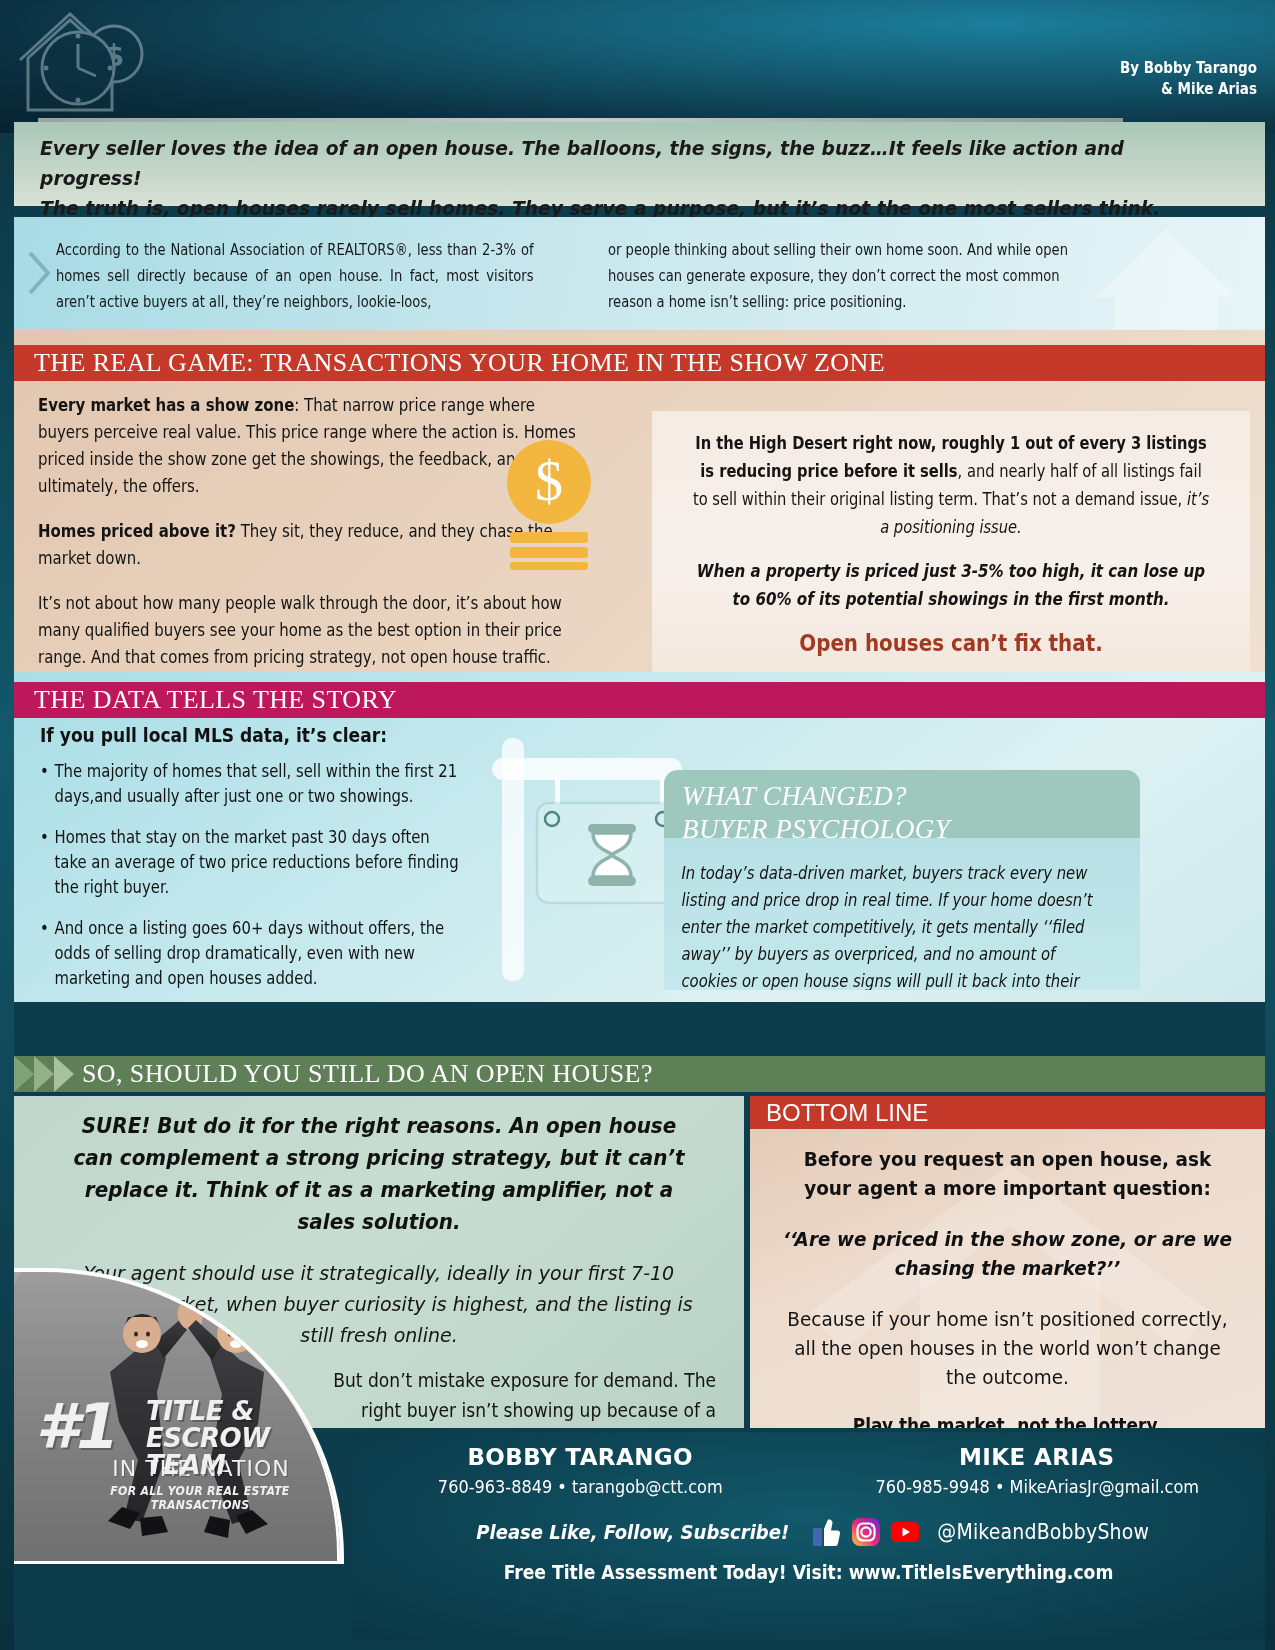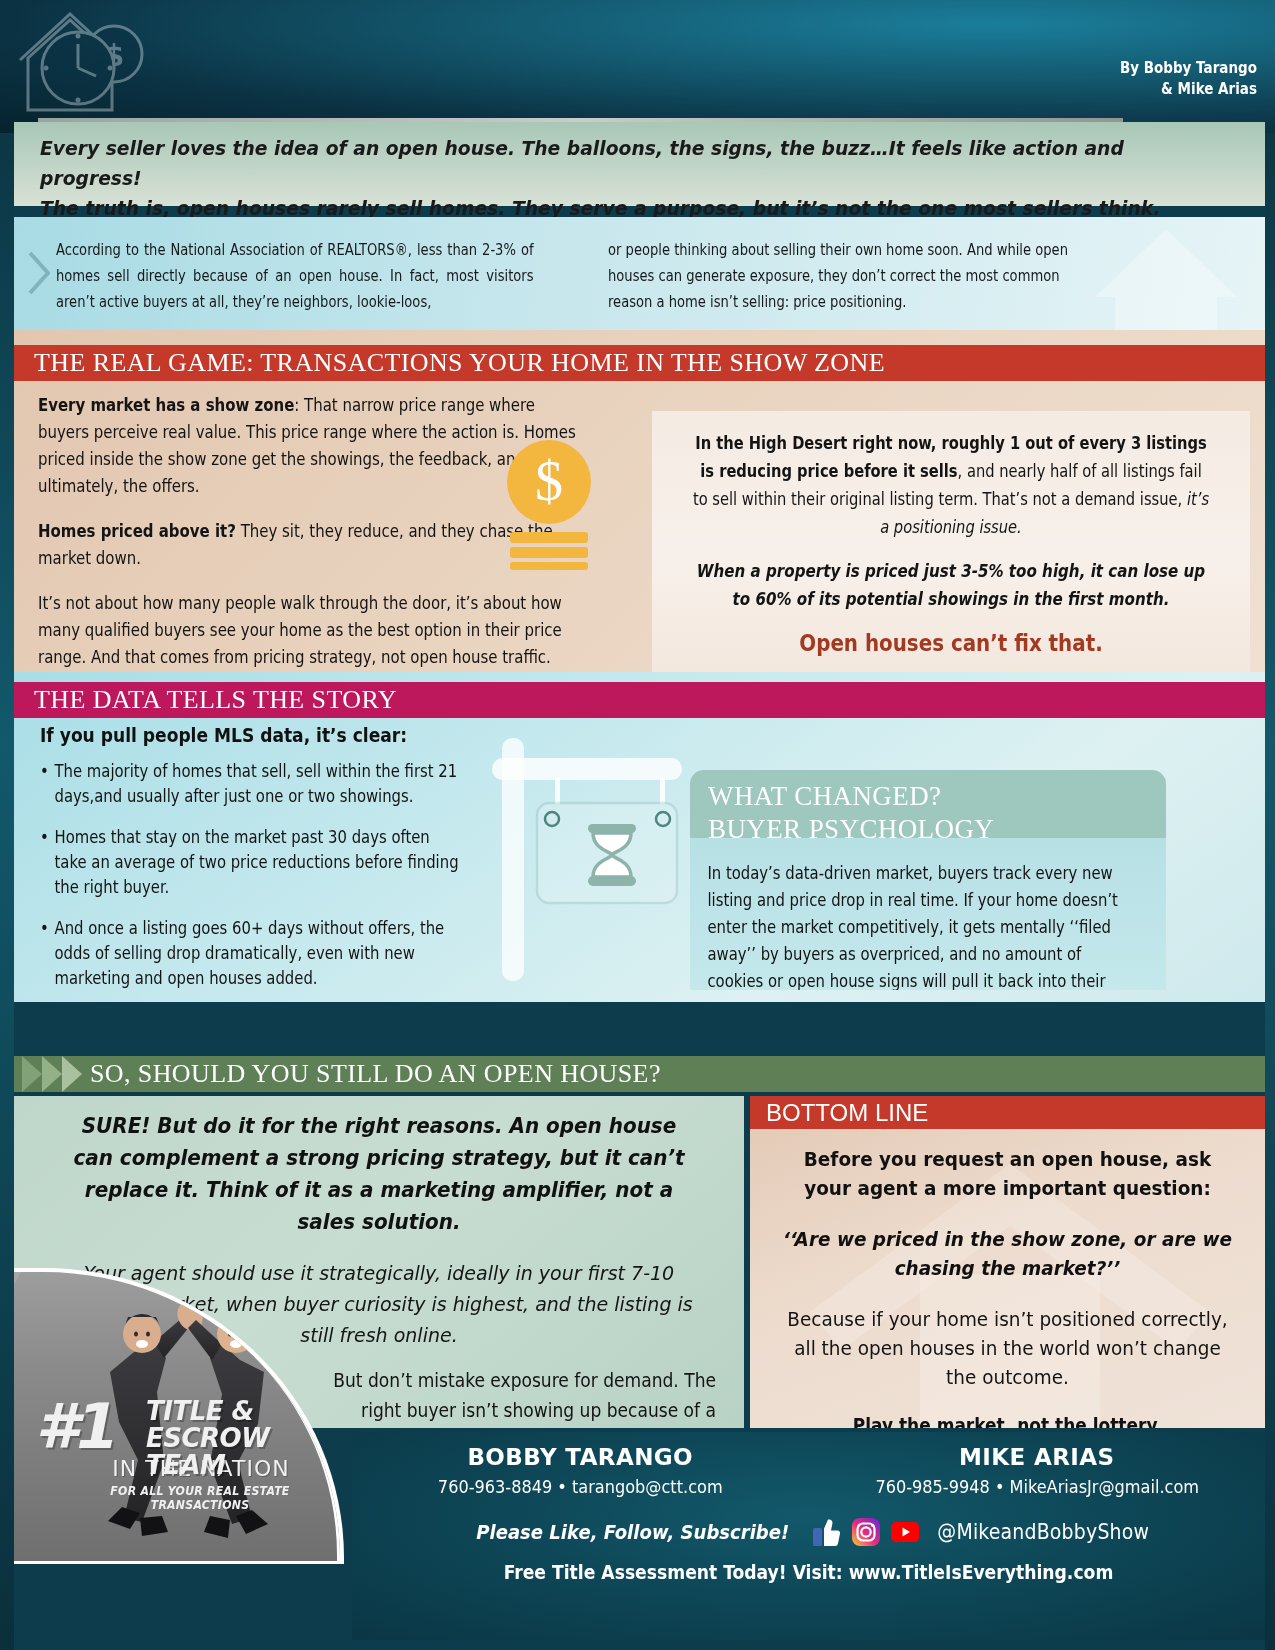--- a/index.html
+++ b/index.html
@@ -118,21 +118,21 @@
   .bar {
     position:absolute; height:36px;
     display:flex; align-items:center;
     color:#fff;
     font-family:"Liberation Serif", serif;
     font-size:26px; letter-spacing:.4px;
     padding-left:20px;
   }
   .bar-red   { background:#c5392a; }
   .bar-teal  { background:#be185d; }
-  .bar-green { background:#5f8057; padding-left:8px; }
+  .bar-green { background:#5f8057; padding-left:0; }
   .arrows { display:flex; align-items:center; height:36px; margin-right:8px; }
   .arrows span {
     width:0;height:0;border-top:18px solid transparent;border-bottom:18px solid transparent;
     display:block;
   }
   .arrows span.a1 { border-left:20px solid #81a178; }
   .arrows span.a2 { border-left:20px solid #93b089; }
   .arrows span.a3 { border-left:20px solid #a9c19e; }
 
   
@@ -189,24 +189,25 @@
     font-family:"DejaVu Sans Condensed","DejaVu Sans",sans-serif;
     font-size:17px; line-height:25px; color:#141414;
     margin-bottom:16px; padding-left:15px; position:relative;
     transform:scaleX(.97); transform-origin:left top;
   }
   .data-left li::before {
     content:"•"; position:absolute; left:0; top:0;
   }
   .sign-icon { position:absolute; left:478px; top:726px; width:215px; height:255px; }
   .psy-card {
-    position:absolute; left:690px; top:770px; width:476px; height:220px;
+    position:absolute; left:664px; top:770px; width:476px; height:220px;
     background: linear-gradient(180deg,#9ec7be 0%, #9ec7be 68px, #b7e0e5 68px, #c4e8ec 100%);
     border-radius:14px 14px 0 0;
     overflow:hidden;
+    font-style:italic;
   }
   .psy-card h3 {
     font-family:"Liberation Serif", serif;
     font-weight:normal; color:#fff; font-size:27px; line-height:33px;
     padding:10px 0 0 18px; letter-spacing:.4px;
   }
   .psy-card p {
     padding:14px 18px 0 18px;
     font-family:"DejaVu Sans Condensed","DejaVu Sans",sans-serif;
     font-size:17px; line-height:27px; color:#131313;
@@ -406,21 +407,21 @@
   <div class="sz-right">
     <p><b>In the High Desert right now, roughly 1 out of every 3 listings is reducing price before it sells</b><span>, and nearly half of all listings fail to sell within their original listing term. That’s not a demand issue, </span><i>it’s a positioning issue.</i></p>
     <p class="em">When a property is priced just 3‑5% too high, it can lose up to 60% of its potential showings in the first month.</p>
     <p class="punch">Open houses can’t fix that.</p>
   </div>
 
   <div class="datasec"></div>
   <div class="bar bar-teal dt-bar">THE DATA TELLS THE STORY</div>
 
   <div class="data-left">
-    <h4>If you pull people MLS data, it’s clear:</h4>
+    <h4>If you pull local MLS data, it’s clear:</h4>
     <ul>
       <li>The majority of homes that sell, sell within the first 21 days,and usually after just one or two showings.</li>
       <li>Homes that stay on the market past 30 days often take an average of two price reductions before finding the right buyer.</li>
       <li>And once a listing goes 60+ days without offers, the odds of selling drop dramatically, even with new marketing and open houses added.</li>
     </ul>
   </div>
 
   <svg class="sign-icon" viewBox="0 0 215 255">
     <rect x="24" y="12" width="22" height="243" rx="10" fill="#ffffff" opacity=".75"></rect>
     <rect x="14" y="32" width="190" height="22" rx="11" fill="#ffffff" opacity=".8"></rect>

